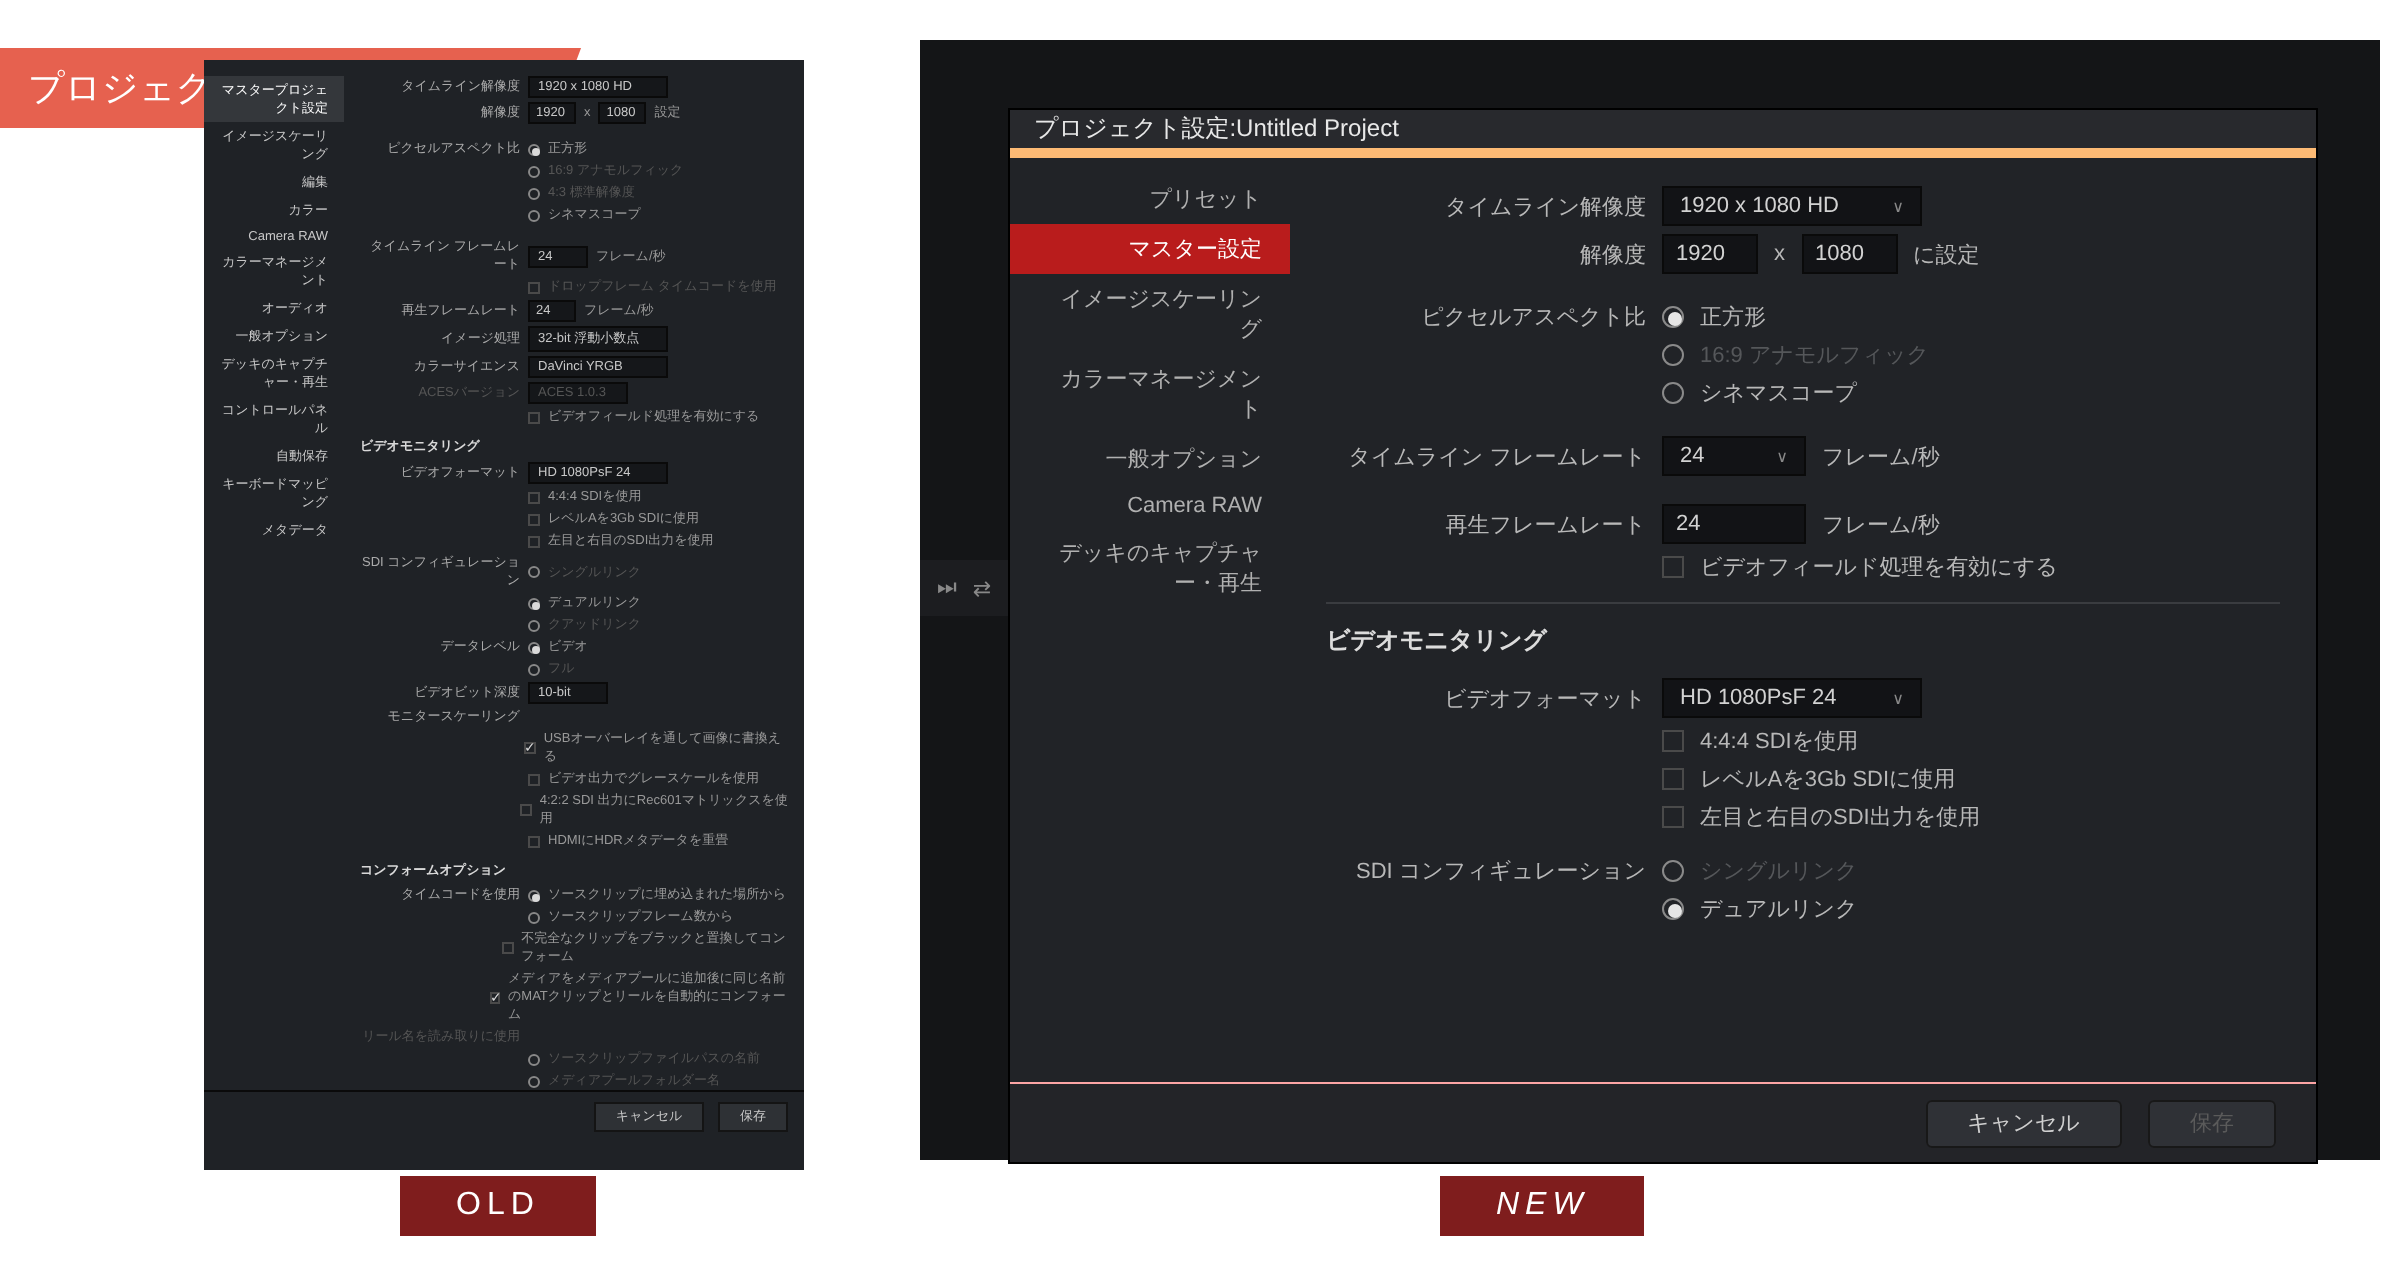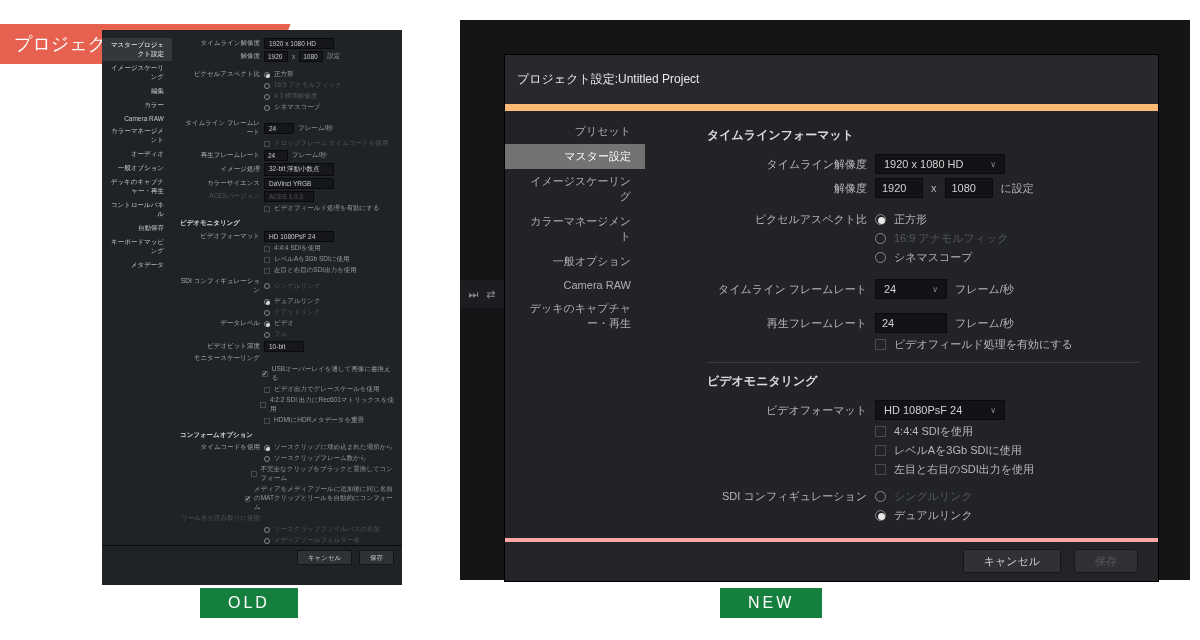--- a/index.html
+++ b/index.html
@@ -1,20 +1,20 @@
 <!DOCTYPE html>
 <html><head>
 <meta charset="utf-8">
 <style>
 * { box-sizing: border-box; margin: 0; padding: 0; }
 body { background: #fff; font-family: 'Hiragino Sans', 'Meiryo', sans-serif; width: 1200px; height: 640px; position: relative; overflow: hidden; }
 .banner { position: absolute; top: 0; left: 0; background: #e6614f; color: #fff; font-size: 18px; padding: 8px 22px 8px 14px; clip-path: polygon(0 0, 100% 0, calc(100% - 15px) 100%, 0 100%); margin-top: 24px; }
-.tag { position: absolute; background: #15803d; color: #fff; font-size: 16px; padding: 6px 28px; letter-spacing: 3px; }
+.tag { position: absolute; background: #7f1d1d; color: #fff; font-size: 16px; padding: 6px 28px; letter-spacing: 3px; }
 .tag.old { left: 200px; top: 588px; }
-.tag.new { left: 720px; top: 588px; }
+.tag.new { left: 720px; top: 588px; font-style: italic; }
 
 .panel { position: absolute; background: #1f2226; color: #b8babd; }
 .panel.old { left: 102px; top: 30px; width: 300px; height: 555px; font-size: 6.5px; }
 .panel.new { left: 504px; top: 54px; width: 655px; height: 528px; font-size: 11px; background: #212327; border: 1px solid #000; display: flex; flex-direction: column; }
 
 
 .old .o-body { display: flex; height: 515px; }
 .old .o-side { width: 70px; padding: 8px 0; }
 .old .o-side div { text-align: right; padding: 2.5px 8px; color: #c8c8c8; }
 .old .o-side div.act { background: #34373b; color: #fff; }
@@ -27,40 +27,40 @@
 .old .o-ck.on::after { content: "✓"; position: absolute; top: -2px; left: -1px; color: #d9d9d9; font-size: 7px; }
 .old .o-rd { width: 6px; height: 6px; border: 1px solid #888; border-radius: 50%; display: inline-block; position: relative; }
 .old .o-rd.on::after { content: ""; position: absolute; top: 1px; left: 1px; width: 4px; height: 4px; background: #d9d9d9; border-radius: 50%; }
 .old .o-sec { color: #d8d8d8; margin: 6px 0 3px 0; font-weight: 600; }
 .old .o-txt { color: #999; }
 .old .o-dim { color: #555; }
 .old .o-foot { border-top: 1px solid #0a0a0a; padding: 8px; text-align: right; }
 .old .o-btn { background: #2e3135; border: 1px solid #141414; padding: 3px 10px; color: #c8c8c8; font-size: 6.5px; margin-left: 5px; }
 
 
-.new .n-title { background: #28292d; padding: 16px 12px; color: #e8e8e8; font-size: 12px; border-bottom: 7px solid #fdba74; }
-.new .n-body { display: flex; flex: 1; overflow: hidden; gap: 44px; }
+.new .n-title { background: #28292d; padding: 1px 12px; color: #e8e8e8; font-size: 12px; border-bottom: 5px solid #fdba74; }
+.new .n-body { display: flex; flex: 1; overflow: hidden; }
 .new .n-side { width: 140px; padding: 8px 0; }
 .new .n-side div { text-align: right; padding: 5px 14px; color: #b0b0b0; }
-.new .n-side div.act { background: #737373; color: #fff; }
+.new .n-side div.act { background: #b91c1c; color: #fff; }
 .new .n-main { flex: 1; padding: 10px 18px 0 18px; overflow: hidden; }
 .new .n-sec { color: #dcdcdc; font-weight: 600; margin: 6px 0 10px 0; font-size: 12px; }
 .new .n-row { display: flex; align-items: center; margin: 4px 0; gap: 8px; }
 .new .n-lbl { width: 160px; text-align: right; color: #b8b8b8; }
 .new .n-sel { background: #121316; border: 1px solid #0a0a0a; padding: 3px 8px; color: #d2d2d2; min-width: 130px; display: flex; justify-content: space-between; align-items: center; }
 .new .n-sel.sm { min-width: 72px; }
 .new .n-num { background: #121316; border: 1px solid #0a0a0a; padding: 3px 6px; color: #d2d2d2; width: 48px; }
 .new .chev { font-size: 8px; color: #888; }
 .new .n-ck { width: 11px; height: 11px; border: 1px solid #4a4a4a; display: inline-block; }
 .new .n-rd { width: 11px; height: 11px; border: 1px solid #8a8a8a; border-radius: 50%; display: inline-block; position: relative; }
 .new .n-rd.on::after { content: ""; position: absolute; top: 2px; left: 2px; width: 7px; height: 7px; background: #e6e6e6; border-radius: 50%; }
 .new .n-txt { color: #b8b8b8; }
 .new .n-dim { color: #55575a; }
 .new .n-hr { border-top: 1px solid #3a3c40; margin: 10px 0; }
-.new .n-foot { border-top: 4px solid #fca5a5; padding: 12px 20px; text-align: right; background: #232428; }
+.new .n-foot { border-top: 1px solid #fca5a5; padding: 12px 20px; text-align: right; background: #232428; }
 .new .n-btn { background: #2f3136; border: 1px solid #181818; padding: 5px 20px; color: #d0d0d0; font-size: 11px; margin-left: 10px; border-radius: 3px; }
 .new .n-btn.dim { color: #5a5a5a; }
 
 .bg-dark { position: absolute; left: 460px; top: 20px; width: 730px; height: 560px; background: #141517; }
 .bg-bar { position: absolute; left: 460px; top: 280px; width: 44px; height: 28px; background: #1c1d20; display: flex; align-items: center; justify-content: center; gap: 8px; color: #888; font-size: 11px; }
 </style>
 </head>
 <body>
 
 <div class="bg-dark"></div>
@@ -277,21 +277,20 @@
     <div class="n-side">
       <div>プリセット</div>
       <div class="act">マスター設定</div>
       <div>イメージスケーリング</div>
       <div>カラーマネージメント</div>
       <div>一般オプション</div>
       <div>Camera RAW</div>
       <div>デッキのキャプチャー・再生</div>
     </div>
     <div class="n-main">
-      <div class="n-sec">タイムラインフォーマット</div>
       <div class="n-row">
           <span class="n-lbl">タイムライン解像度</span>
           <span class="n-sel">
             <span>1920 x 1080 HD</span>
             <span class="chev">∨</span>
           </span>
         </div>
       <div class="n-row">
           <span class="n-lbl">解像度</span>
           <span class="n-num">1920</span>

